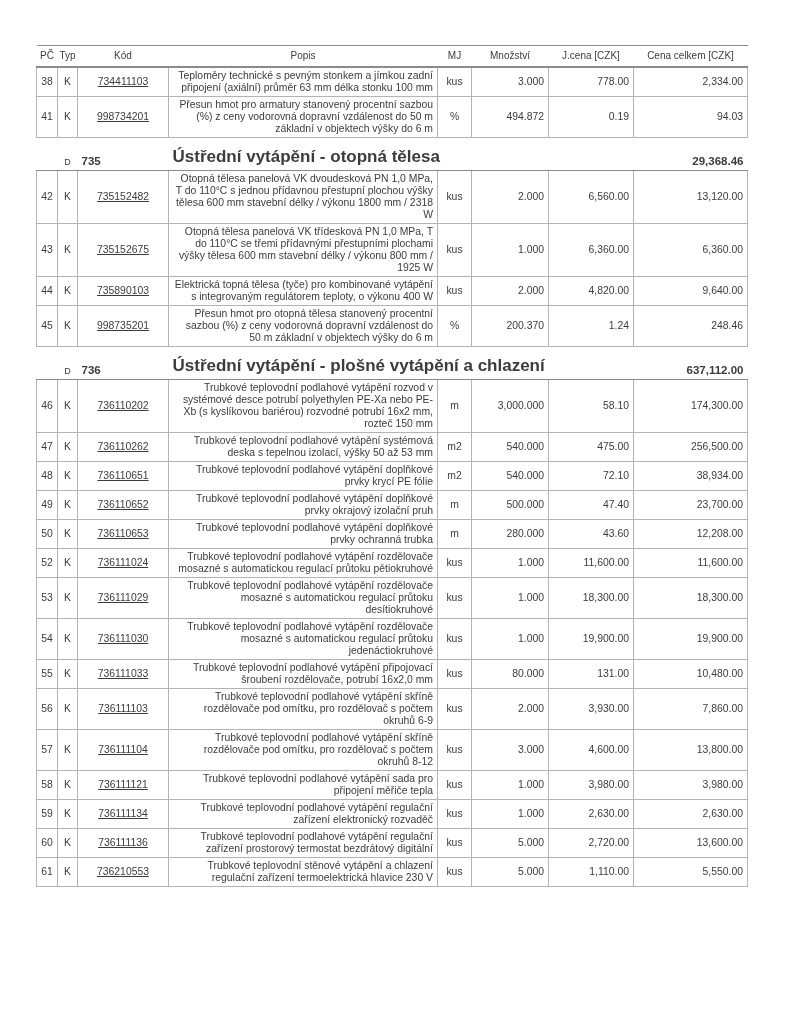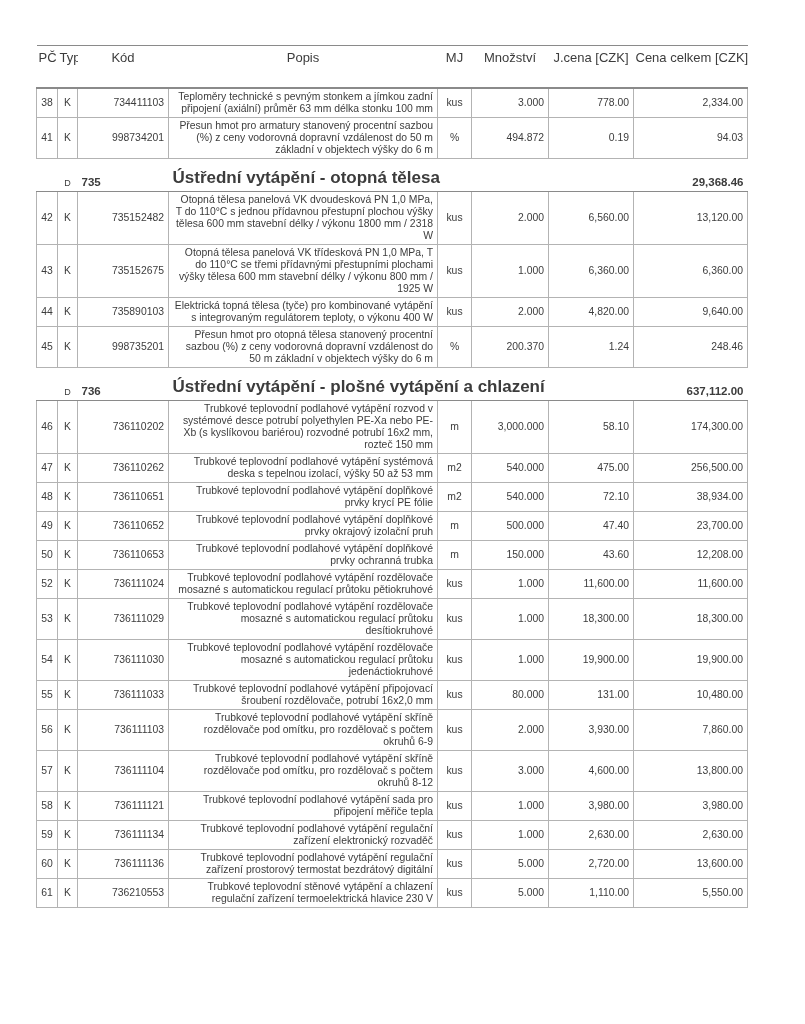--- a/index.html
+++ b/index.html
@@ -14,34 +14,34 @@
     font-family:"Liberation Sans","DejaVu Sans",sans-serif;
     color:var(--text);
   }
   .page{position:relative;width:805px;height:1024px;background:var(--bg);overflow:hidden;}
   table.cost{
     position:absolute;left:36px;top:45px;width:711px;
     border-collapse:collapse;table-layout:fixed;
   }
   
   thead th{
-    font-weight:normal;font-size:13px;color:var(--text);text-align:center;
+    font-weight:normal;font-size:10px;color:var(--text);text-align:center;
     border-top:1px solid var(--border-dark);
     border-bottom:2px solid var(--border-dark);
-    padding:4px 2px 22px 2px;white-space:nowrap;overflow:hidden;
+    padding:4px 2px 5px 2px;white-space:nowrap;overflow:hidden;
   }
   
   tr.item td{
     border:1px solid var(--border-light);
     font-size:10.4px;line-height:12px;
     padding:2px 4px;vertical-align:middle;
   }
   td.c-pc{text-align:center;border-radius:7px;}
   td.c-typ{text-align:center;}
-  td.c-kod{text-align:right;}
+  td.c-kod{text-align:center;text-decoration:underline;}
   td.c-popis{text-align:right;}
   td.c-mj{text-align:center;}
   td.c-num{text-align:right;}
   
   tr.section td{
     border:none;border-bottom:1px solid var(--border-dark);
     padding:9px 4px 3px 4px;vertical-align:bottom;
   }
   td.s-d{font-size:9px;text-align:center;color:var(--text);}
   td.s-kod{font-weight:bold;font-size:11.5px;text-align:left;}
@@ -189,21 +189,21 @@
           <td class="c-num">500.000</td>
           <td class="c-num">47.40</td>
           <td class="c-num">23,700.00</td>
         </tr>
         <tr class="item">
           <td class="c-pc">50</td>
           <td class="c-typ">K</td>
           <td class="c-kod">736110653</td>
           <td class="c-popis">Trubkové teplovodní podlahové vytápění doplňkové prvky ochranná trubka</td>
           <td class="c-mj">m</td>
-          <td class="c-num">150.000</td>
+          <td class="c-num">280.000</td>
           <td class="c-num">43.60</td>
           <td class="c-num">12,208.00</td>
         </tr>
         <tr class="item">
           <td class="c-pc">52</td>
           <td class="c-typ">K</td>
           <td class="c-kod">736111024</td>
           <td class="c-popis">Trubkové teplovodní podlahové vytápění rozdělovače mosazné s automatickou regulací průtoku pětiokruhové</td>
           <td class="c-mj">kus</td>
           <td class="c-num">1.000</td>

